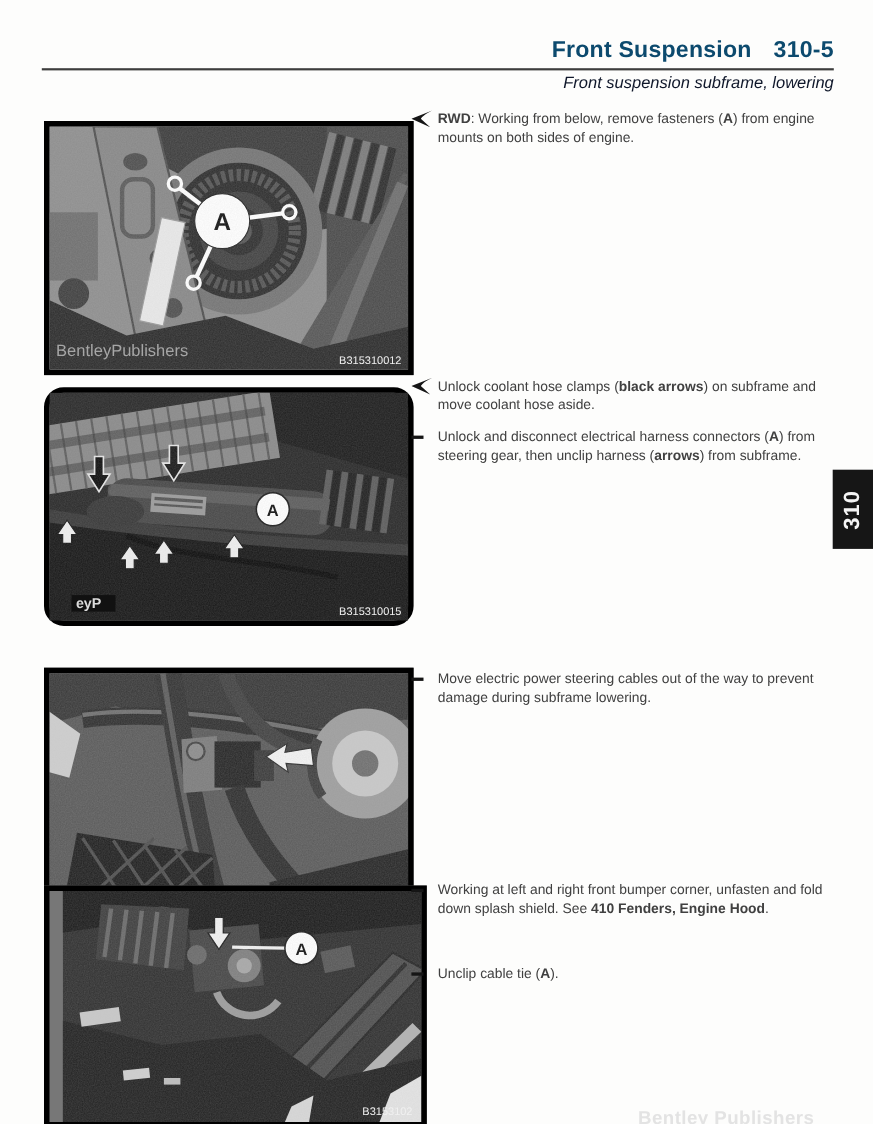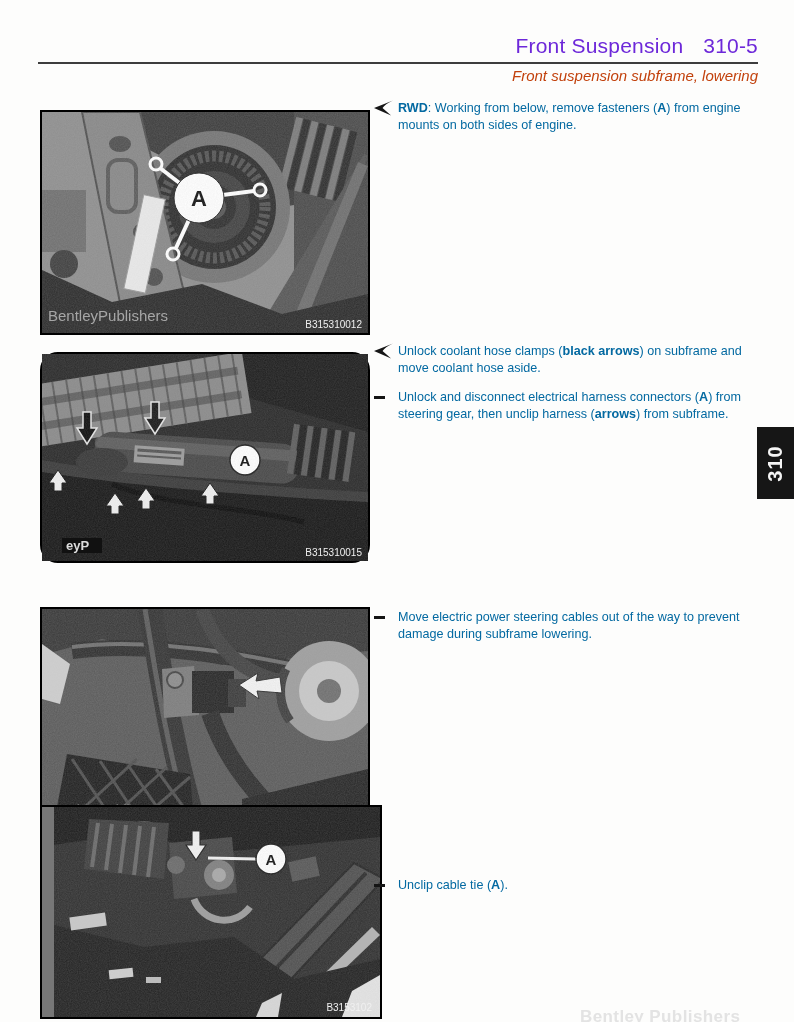--- a/index.html
+++ b/index.html
@@ -2,35 +2,35 @@
 <html><head>
 <meta charset="utf-8">
 <style>
   html,body{margin:0;padding:0;background:#ffffff;}
   .page{
     position:relative;width:794px;height:1022px;background:#fdfdfc;
     font-family:"Liberation Sans",sans-serif;color:#141414;overflow:hidden;
   }
   
   .hdr-title{position:absolute;top:34px;left:38px;right:36px;text-align:right;
-    font-size:21px;letter-spacing:.2px;color:#6d28d9;white-space:nowrap;}
+    font-size:21px;letter-spacing:.2px;color:#0c4a6e;white-space:nowrap;font-weight:bold;}
   .hdr-title .pagecode{margin-left:20px;}
   .hdr-rule{position:absolute;top:62px;left:38px;right:36px;height:2px;background:#3d3d3d;}
   .hdr-sub{position:absolute;top:67px;left:38px;right:36px;text-align:right;
-    font-style:italic;font-size:15px;color:#c2410c;}
+    font-style:italic;font-size:15px;color:#0f172a;}
   
   .instr{position:absolute;left:374px;width:390px;display:flex;align-items:flex-start;
-    font-size:12.6px;line-height:17px;color:#0369a1;}
+    font-size:12.6px;line-height:17px;color:#404040;}
   .mslot{flex:0 0 24px;display:flex;justify-content:flex-start;}
   .itext{flex:1;}
   .itext b{font-weight:bold;}
   .arrow-glyph{width:19px;height:16px;margin-top:0px;}
   .dash-bar{display:block;width:11px;height:2.6px;background:#151515;margin-top:7px;}
   
-  .photo{position:absolute;left:40px;width:326px;border:2px solid #000000;background:#777;}
+  .photo{position:absolute;left:40px;width:326px;border:5px solid #000000;background:#777;}
   .photo svg{display:block;}
   #photo1{top:110px;height:221px;}
   #photo2{top:352px;height:207px;border-radius:18px;}
   #photo3{top:575px;height:214px;margin-top:32px;}
   #photo4{top:805px;height:210px;padding-left:12px;}
   
   .side-tab{position:absolute;left:757px;top:427px;width:37px;height:72px;background:#161616;
     display:flex;align-items:center;justify-content:center;}
   .side-tab span{display:block;transform:rotate(-90deg);color:#f5f5f5;font-weight:bold;
     font-size:20px;letter-spacing:1px;}
@@ -297,20 +297,26 @@
   </div>
 
 
   <div class="instr" style="top:609px">
     <span class="mslot">
         <span class="dash-bar"></span>
       </span>
     <div class="itext"><span>Move electric power steering cables out of the way to prevent damage during subframe lowering.</span></div>
   </div>
 
+  <div class="instr" style="top:801px">
+    <span class="mslot">
+        <span class="dash-bar"></span>
+      </span>
+    <div class="itext"><span>Working at left and right front bumper corner, unfasten and fold down splash shield. See </span><b>410 Fenders, Engine Hood</b><span>.</span></div>
+  </div>
 
 
   <div class="instr" style="top:877px">
     <span class="mslot">
         <span class="dash-bar"></span>
       </span>
     <div class="itext"><span>Unclip cable tie (</span><b>A</b><span>).</span></div>
   </div>
 
   <div class="side-tab">

